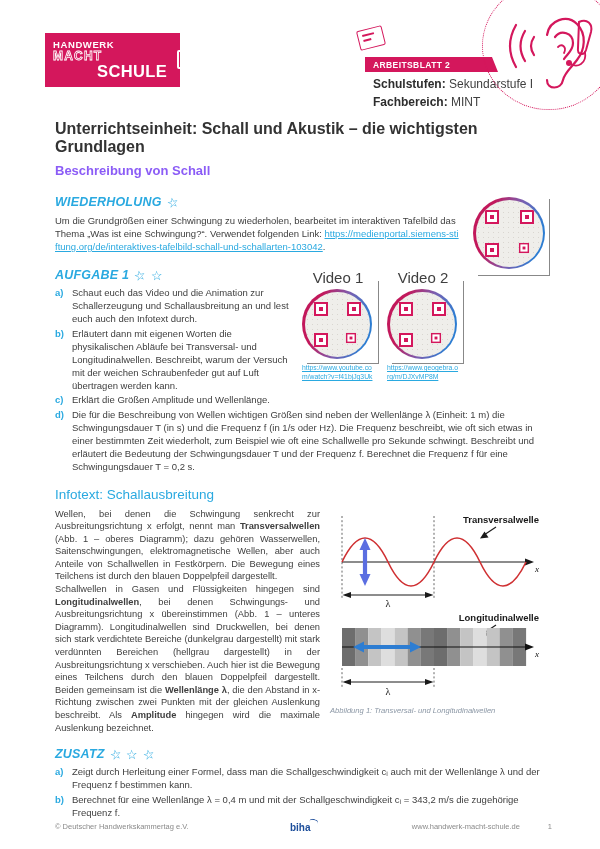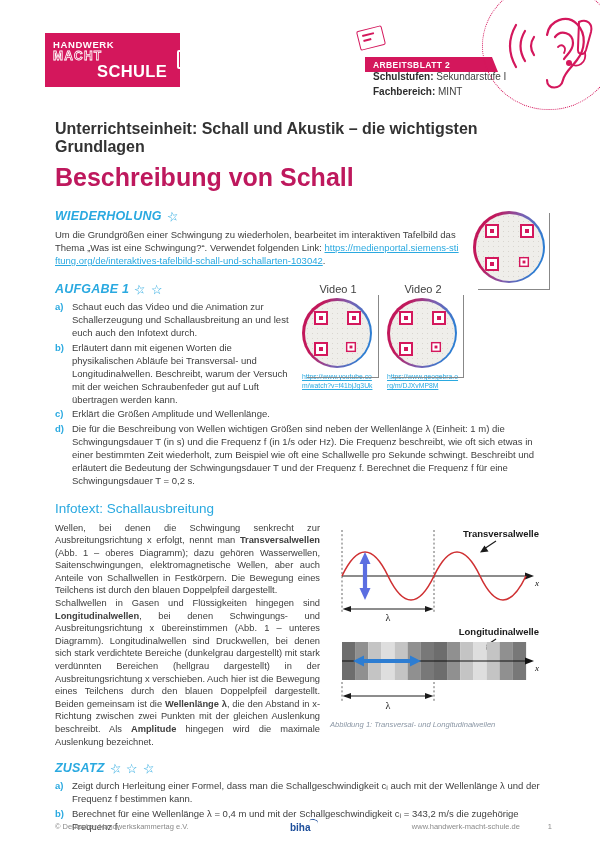--- a/index.html
+++ b/index.html
@@ -31,35 +31,35 @@
   }
   .ticket-icon::before { top:4px; width:12px; }
   .ticket-icon::after  { top:9px; width:8px; }
 
   .ab-banner {
     position:absolute; left:365px; top:57px; width:133px; height:15px;
     background:#d4175c; color:#fff; font-size:8.5px; font-weight:bold;
     letter-spacing:.4px; display:flex; align-items:center; padding-left:8px;
     box-sizing:border-box; clip-path:polygon(0 0, calc(100% - 6px) 0, 100% 100%, 0 100%);
   }
-  .ab-meta { position:absolute; left:373px; top:69px; font-size:10px; line-height:1.5; color:#3f3f3f; }
+  .ab-meta { position:absolute; left:373px; top:75px; font-size:12px; line-height:1.5; color:#3f3f3f; }
   .ab-meta b { color:#2d2d2d; }
 
   .ear-wrap {
     position:absolute; right:-16px; top:-18px; width:132px; height:126px;
     border:1.7px dotted #d4175c; border-radius:50%;
     display:flex; align-items:center; justify-content:center;
   }
   .ear-wrap svg { margin-top:10px; }
 
   
   .content { position:absolute; left:55px; right:55px; top:120px; }
 
   .kicker { font-size:16px; font-weight:bold; color:#333; }
-  .main-heading { margin:7px 0 0 0; font-size:25px; font-weight:bold; color:#be185d; }
+  .main-heading { margin:7px 0 0 0; font-size:13px; font-weight:bold; color:#8b5cf6; }
 
   .sec-head {
     color:#2aa9e0; font-style:italic; font-weight:bold; font-size:12.5px;
     letter-spacing:.2px; display:flex; align-items:center; gap:5px;
   }
   .star { color:#2aa9e0; font-style:normal; font-weight:400; font-size:13px;
           display:inline-block; transform:rotate(-12deg); line-height:1; }
   .star:nth-of-type(3) { transform:rotate(-4deg); }
 
   .body-text { font-size:9.5px; line-height:13px; margin:5px 0 0 0; }
@@ -88,21 +88,21 @@
   .qr-sq.tr { right:9px; top:10px; }
   .qr-sq.bl { left:9px;  bottom:10px; }
   .qr-sq.br { right:12px; bottom:12px; transform:scale(.72); }
   .bracket {
     position:absolute; right:-5px; top:2px; width:99%; height:calc(100% + 4px);
     border-right:1px solid #888; border-bottom:1px solid #888; pointer-events:none;
   }
 
   .videos-float { float:right; display:flex; gap:13px; margin:1px 0 4px 12px; }
   .video-block { width:72px; position:relative; }
-  .video-label { font-size:11px; color:#3f3f3f; text-align:center; margin-bottom:3px; }
+  .video-label { font-size:15px; color:#3f3f3f; text-align:center; margin-bottom:3px; }
   .video-link { display:block; margin-top:4px; font-size:6.8px; line-height:1.35;
                 color:#2aa9e0; text-decoration:underline; word-break:break-all; }
   .video-block .bracket { height:82px; top:12px; }
 
   .task { position:relative; padding-left:17px; font-size:9.5px; line-height:13px; margin-top:1.5px; }
   .task-label { position:absolute; left:0; top:0; color:#2aa9e0; font-weight:bold; }
   .tasks { margin-top:4px; }
 
   
   .infotext { margin-top:14px; }

